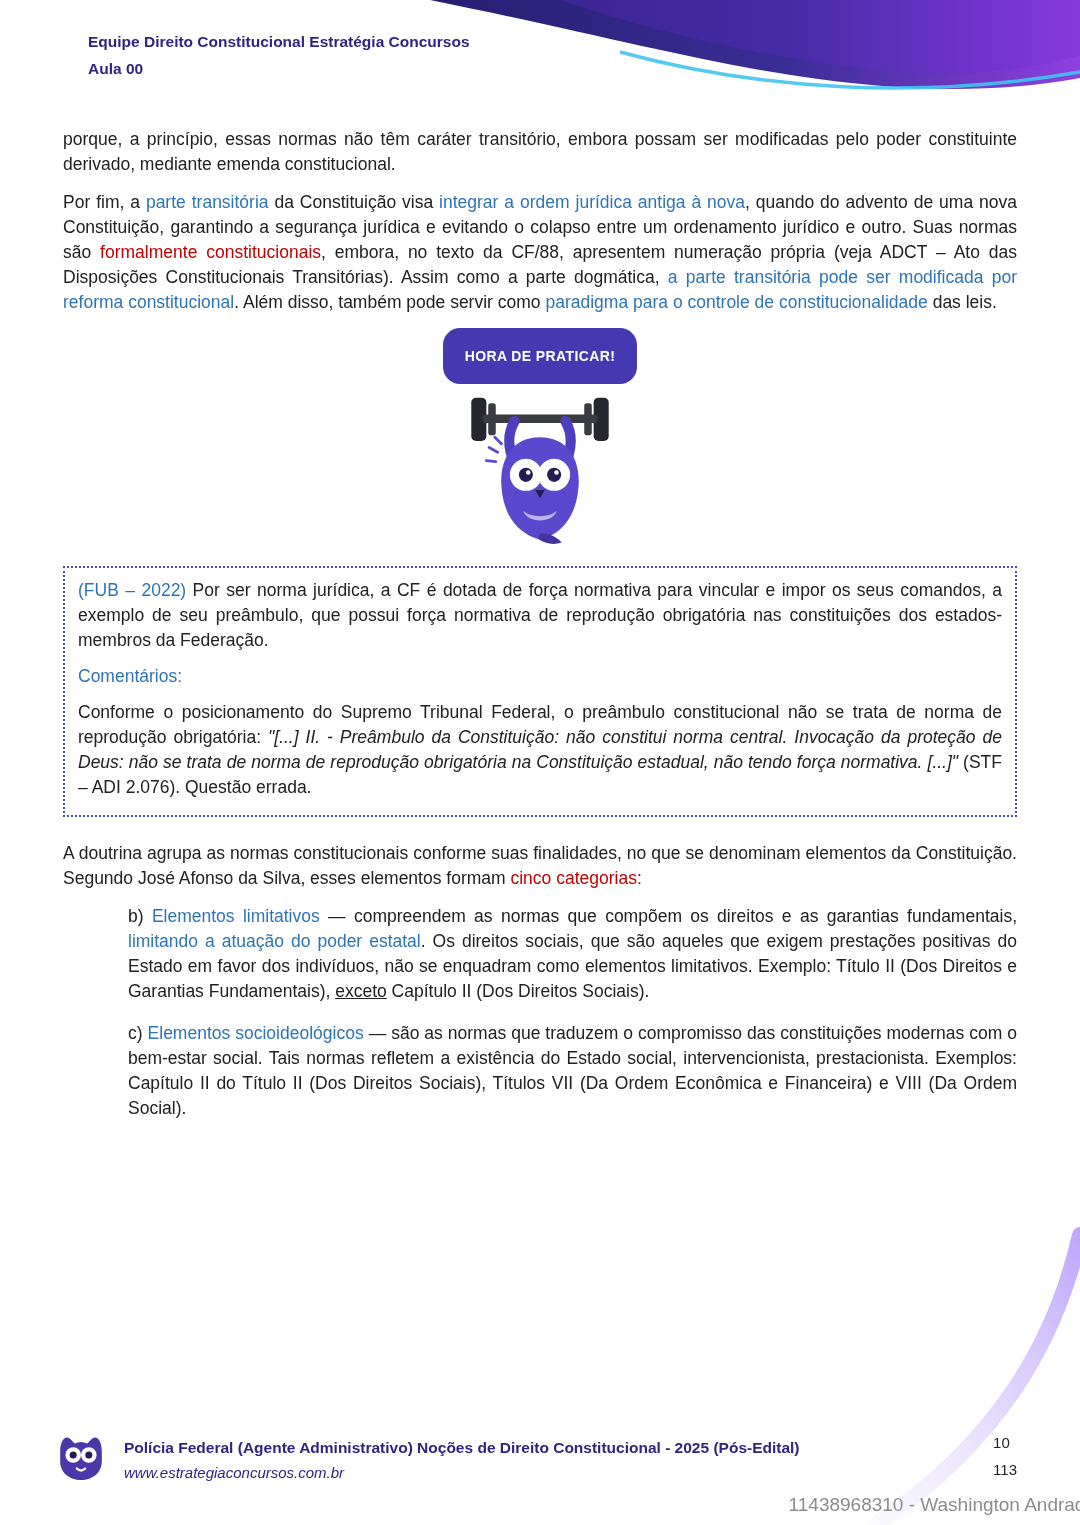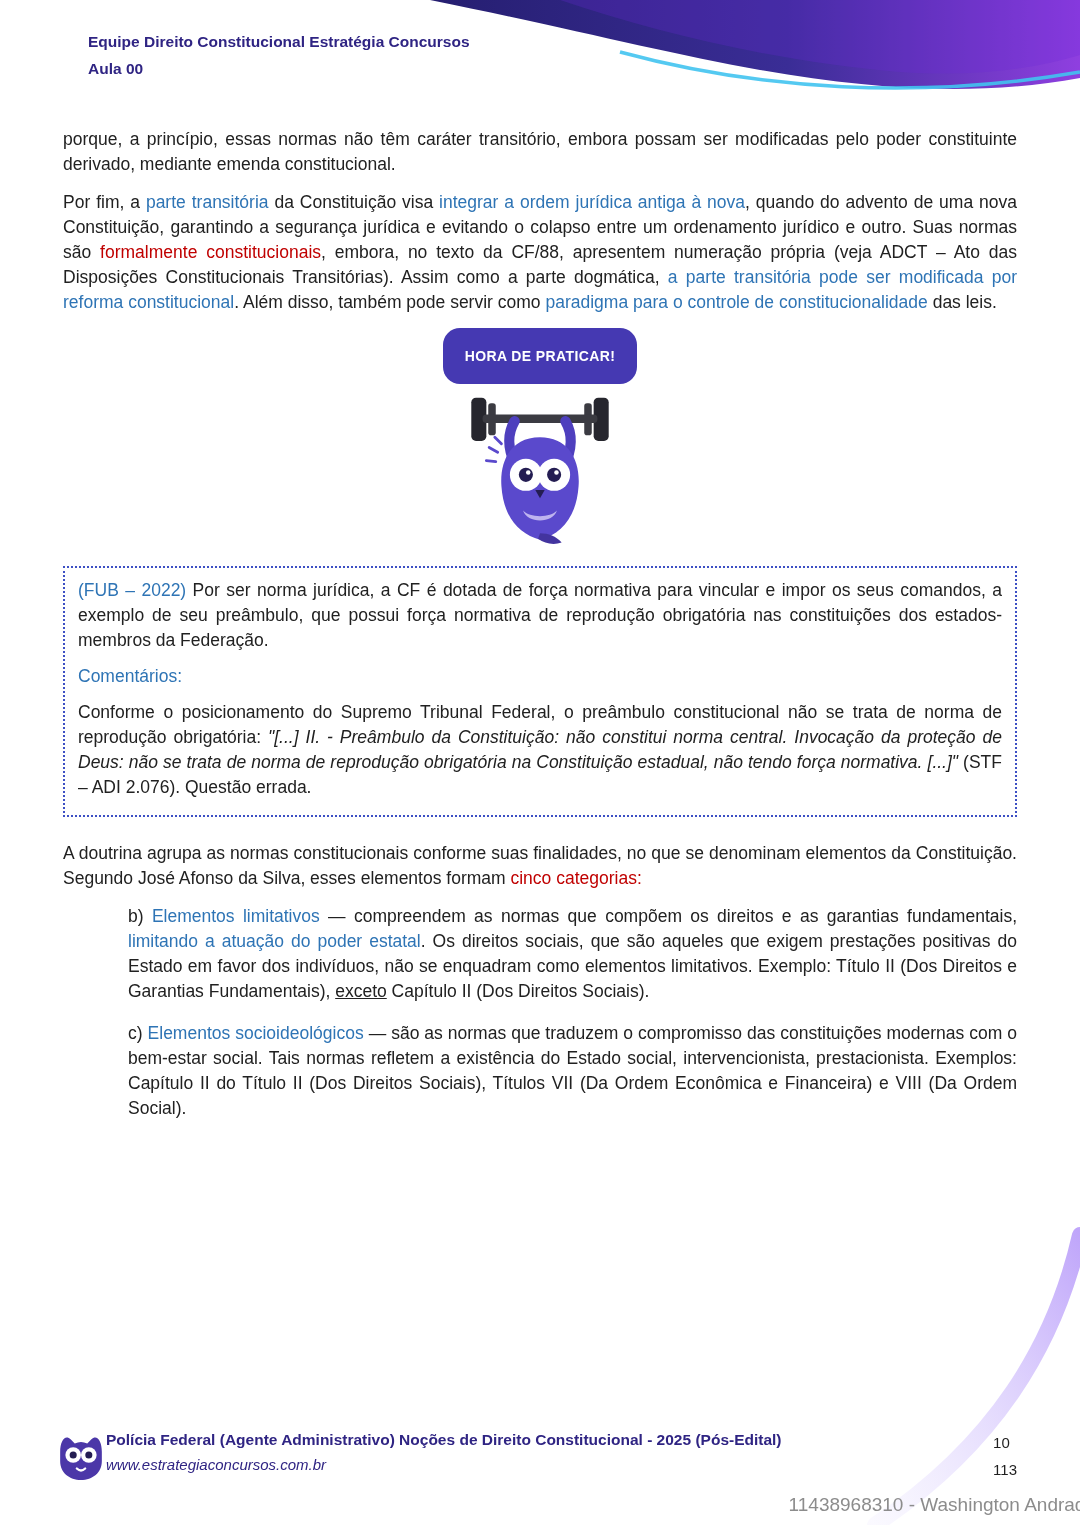--- a/index.html
+++ b/index.html
@@ -20,21 +20,21 @@
   .comments-label{color:#2e74b5;font-size:17.5px;line-height:25px;margin:0 0 11px}
   .banner{background:#4134a8;color:#fff;text-align:center;padding:5px 0 7px;margin:4px 0 16px}
   .section-title{font-variant:small-caps;font-weight:700;font-size:28px;letter-spacing:.6px}
   .list-item{font-size:17.5px;line-height:25px;text-align:justify;margin:0 0 17px 65px;width:889px}
   .seg-blue{color:#2e74b5}
   .seg-red{color:#c00000}
   .seg-italic{font-style:italic}
   .seg-underline{text-decoration:underline}
   .footer{position:absolute;left:56px;right:63px;bottom:42px;display:flex;align-items:center;
           justify-content:space-between;z-index:2}
-  .footer-left{display:flex;align-items:flex-start;}
+  .footer-left{display:flex;align-items:flex-end;gap:18px}
   .course{color:#2f2483;font-weight:700;font-size:15.5px}
   .url{color:#2f2483;font-weight:400;font-style:italic;font-size:15px;margin-top:7px}
   .pages{font-size:15px;color:#1f1f1f;line-height:1.8}
   .watermark{position:absolute;bottom:9px;left:16px;width:100%;text-align:right;color:#8c8c8c;
              font-size:19px;z-index:2}
 </style>
 </head>
 <body>
 
 <div class="page">

